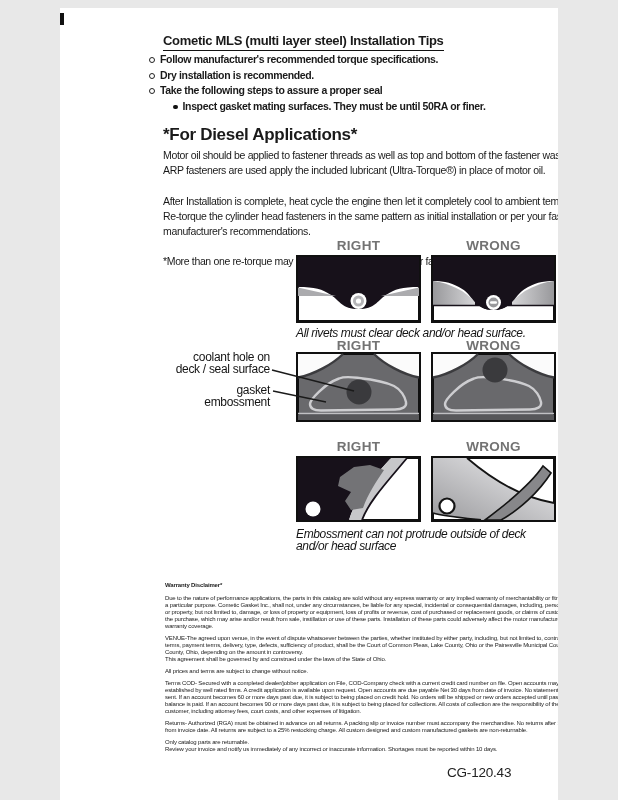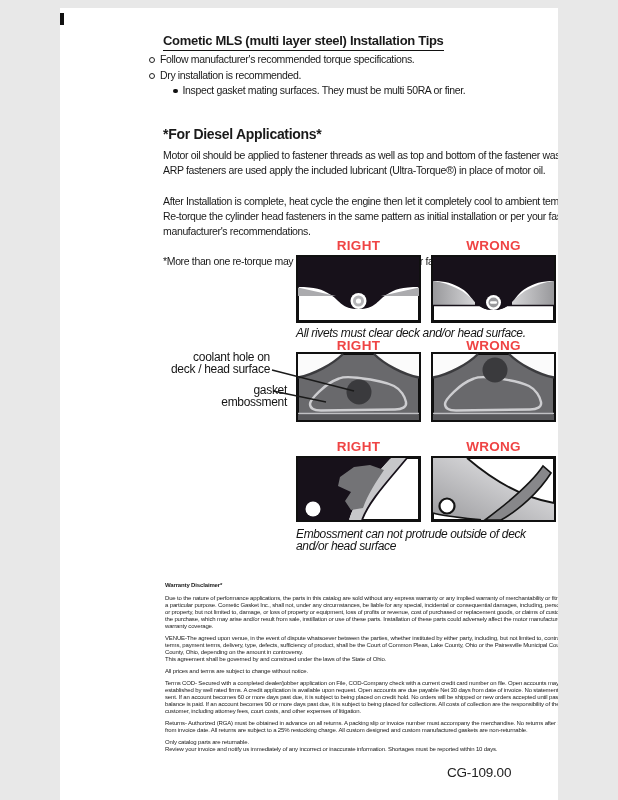--- a/index.html
+++ b/index.html
@@ -7,32 +7,32 @@
     position:relative;width:498px;height:800px;background:#ffffff;
     font-family:"Liberation Sans",sans-serif;color:#1a1a1a;overflow:hidden;
     margin:8px auto;
   }
   .abs{position:absolute;}
   
   .title{
     left:103px;top:25px;font-size:13px;font-weight:bold;letter-spacing:-0.3px;
     border-bottom:1.6px solid #111;padding-bottom:2px;
   }
-  .bullets{left:89px;top:44px;width:460px;font-size:10.5px;letter-spacing:-0.35px;}
+  .bullets{left:89px;top:44px;width:460px;font-size:10.5px;letter-spacing:-0.35px;font-weight:bold;}
   .b-row{display:flex;align-items:flex-start;line-height:15.7px;}
   .b-row.sub{padding-left:24px;}
   .marker{flex:0 0 auto;margin:5px 5px 0 0;}
   .b-ring{width:4px;height:4px;border:1px solid #222;border-radius:50%;background:transparent;}
   .b-dot{width:4.5px;height:4.5px;background:#111;border-radius:50%;margin-top:5.5px;}
   .diesel{left:103px;top:119px;width:450px;font-size:10.5px;letter-spacing:-0.35px;line-height:15.2px;}
-  .diesel h2{font-size:14px;font-weight:bold;letter-spacing:-0.3px;margin:0 0 6px 0;}
+  .diesel h2{font-size:17px;font-weight:bold;letter-spacing:-0.3px;margin:0 0 6px 0;}
   .diesel p{margin:0 0 15px 0;}
   .diesel p.note{margin:0;}
   
-  .dlabel{font-size:13.5px;font-weight:bold;letter-spacing:0.3px;text-align:center;width:125px;color:#ef4444;}
+  .dlabel{font-size:13.5px;font-weight:bold;letter-spacing:0.3px;text-align:center;width:125px;color:#737373;}
   .dbox{width:125px;}
   .dcaption{font-size:12px;letter-spacing:-0.35px;line-height:12px;color:#141414;font-style:italic;}
   .callout{font-size:12px;letter-spacing:-0.3px;text-align:right;width:100px;color:#141414;line-height:11.5px;}
   svg{display:block;}
   
   .legal{left:105px;top:574px;width:414px;font-size:6px;line-height:7px;letter-spacing:-0.15px;color:#222;}
   .legal .lhead{font-weight:bold;margin:0 0 6px 0;}
   .legal p{margin:0 0 5px 0;}
   .legal p.tight{margin:0;}
   .doccode{left:387px;top:757px;font-size:13.5px;letter-spacing:-0.2px;color:#222;}
@@ -49,23 +49,27 @@
 
   <div class="abs bullets">
     <div class="b-row">
       <span class="marker b-ring"></span>
       <span>Follow manufacturer's recommended torque specifications.</span>
     </div>
     <div class="b-row">
       <span class="marker b-ring"></span>
       <span>Dry installation is recommended.</span>
     </div>
+    <div class="b-row">
+      <span class="marker b-ring"></span>
+      <span>Take the following steps to assure a proper seal</span>
+    </div>
     <div class="b-row sub">
       <span class="marker b-dot"></span>
-      <span>Inspect gasket mating surfaces.  They must be multi 50RA or finer.</span>
+      <span>Inspect gasket mating surfaces.  They must be until 50RA or finer.</span>
     </div>
   </div>
 
   <div class="abs diesel">
     <h2>*For Diesel Applications*</h2>
     <p>Motor oil should be applied to fastener threads as well as top and bottom of the fastener washers. When ARP fasteners are used apply the included lubricant (Ultra-Torque®) in place of motor oil.</p>
     <p>After Installation is complete, heat cycle the engine then let it completely cool to ambient temperature. Re-torque the cylinder head fasteners in the same pattern as initial installation or per your fastener manufacturer's recommendations.</p>
     <p class="note">*More than one re-torque may be required to achieve proper fastener stretch*</p>
   </div>
 
@@ -112,23 +116,23 @@
     </svg>
   </div>
 
   <div class="abs dcaption" style="left:236px;top:319px">All rivets must clear deck and/or head surface.</div>
 
   <div class="abs dlabel" style="left:236px;top:330px">RIGHT</div>
   <div class="abs dlabel" style="left:371px;top:330px">WRONG</div>
 
   <div class="abs callout" style="left:110px;top:344px">
     <div>coolant hole on</div>
-    <div>deck / head surface</div>
-  </div>
-  <div class="abs callout" style="left:127px;top:377px">gasket embossment</div>
+    <div>deck / seal surface</div>
+  </div>
+  <div class="abs callout" style="left:110px;top:377px">gasket embossment</div>
 
   <div class="abs dbox" style="left:236px;top:344px">
     <svg width="125" height="70" viewBox="0 0 125 70">
       <rect x="1.5" y="1.5" width="122" height="67" fill="#69696c" stroke="#101010" stroke-width="3"></rect>
       <path d="M2,2 H47 C37,12 18,22.5 2,25.5 Z" fill="#fbfbfb"></path>
       <path d="M47,2 C37,12 18,22.5 2,25.5" stroke="#3b3b3e" stroke-width="2.4" fill="none"></path>
       <path d="M123,2 H78 C88,12 107,22.5 123,25.5 Z" fill="#fbfbfb"></path>
       <path d="M78,2 C88,12 107,22.5 123,25.5" stroke="#3b3b3e" stroke-width="2.4" fill="none"></path>
       <path d="M14,52 C14,48 28,32 43,26.5 C49,24 55,25 63,26 C76,27.5 90,30 98,34 C105,37.5 109,45 110,50 C111,55 106,57.5 99,57.5 L25,58.5 C18,58.5 14,56 14,52 Z" stroke="#cdcdd0" stroke-width="2.4" fill="none"></path>
       <circle cx="63" cy="40" r="12.5" fill="#3a3a3d"></circle>
@@ -198,15 +202,15 @@
     <p>Due to the nature of performance applications, the parts in this catalog are sold without any express warranty or any implied warranty of merchantability or fitness for a particular purpose.  Cometic Gasket Inc., shall not, under any circumstances, be liable for any special, incidental or consequential damages, including, person, party or property, but not limited to, damage, or loss of property or equipment, loss of profits or revenue, cost of purchased or replacement goods, or claims of customers of the purchase, which may arise and/or result from sale, instillation or use of these parts.  Installation of these parts could adversely affect the motor manufacturers warranty coverage.</p>
     <p class="tight">VENUE-The agreed upon venue, in the event of dispute whatsoever between the parties, whether instituted by either party, including, but not limited to, contract terms, payment terms, delivery, type, defects, sufficiency of product, shall be the Court of Common Pleas, Lake County, Ohio or the Painesville Municipal Court, Lake County, Ohio, depending on the amount in controversy.</p>
     <p>This agreement shall be governed by and construed under the laws of the State of Ohio.</p>
     <p>All prices and terms are subject to change without notice.</p>
     <p>Terms COD- Secured with a completed dealer/jobber application on File, COD-Company check with a current credit card number on file.  Open accounts may be established by well rated firms.  A credit application is available upon request.  Open accounts are due payable Net 30 days from date of invoice.  No statement will be sent.  If an account becomes 60 or more days past due, it is subject to being placed on credit hold.  No orders will be shipped or new orders accepted until past due balance is paid.  If an account becomes 90 or more days past due, it is subject to being placed for collections.  All costs of collection are the responsibility of the customer, including attorney fees, court costs, and other expenses of litigation.</p>
     <p>Returns- Authorized (RGA) must be obtained in advance on all returns.  A packing slip or invoice number must accompany the merchandise.  No returns after 30 days from invoice date.  All returns are subject to a 25% restocking charge.  All custom designed and custom manufactured gaskets are non-returnable.</p>
     <p class="tight">Only catalog parts are returnable.</p>
     <p>Review your invoice and notify us immediately of any incorrect or inaccurate information.  Shortages must be reported within 10 days.</p>
   </div>
 
-  <div class="abs doccode">CG-109.00</div>
+  <div class="abs doccode">CG-120.43</div>
 
 </div>
 
 </body></html>

